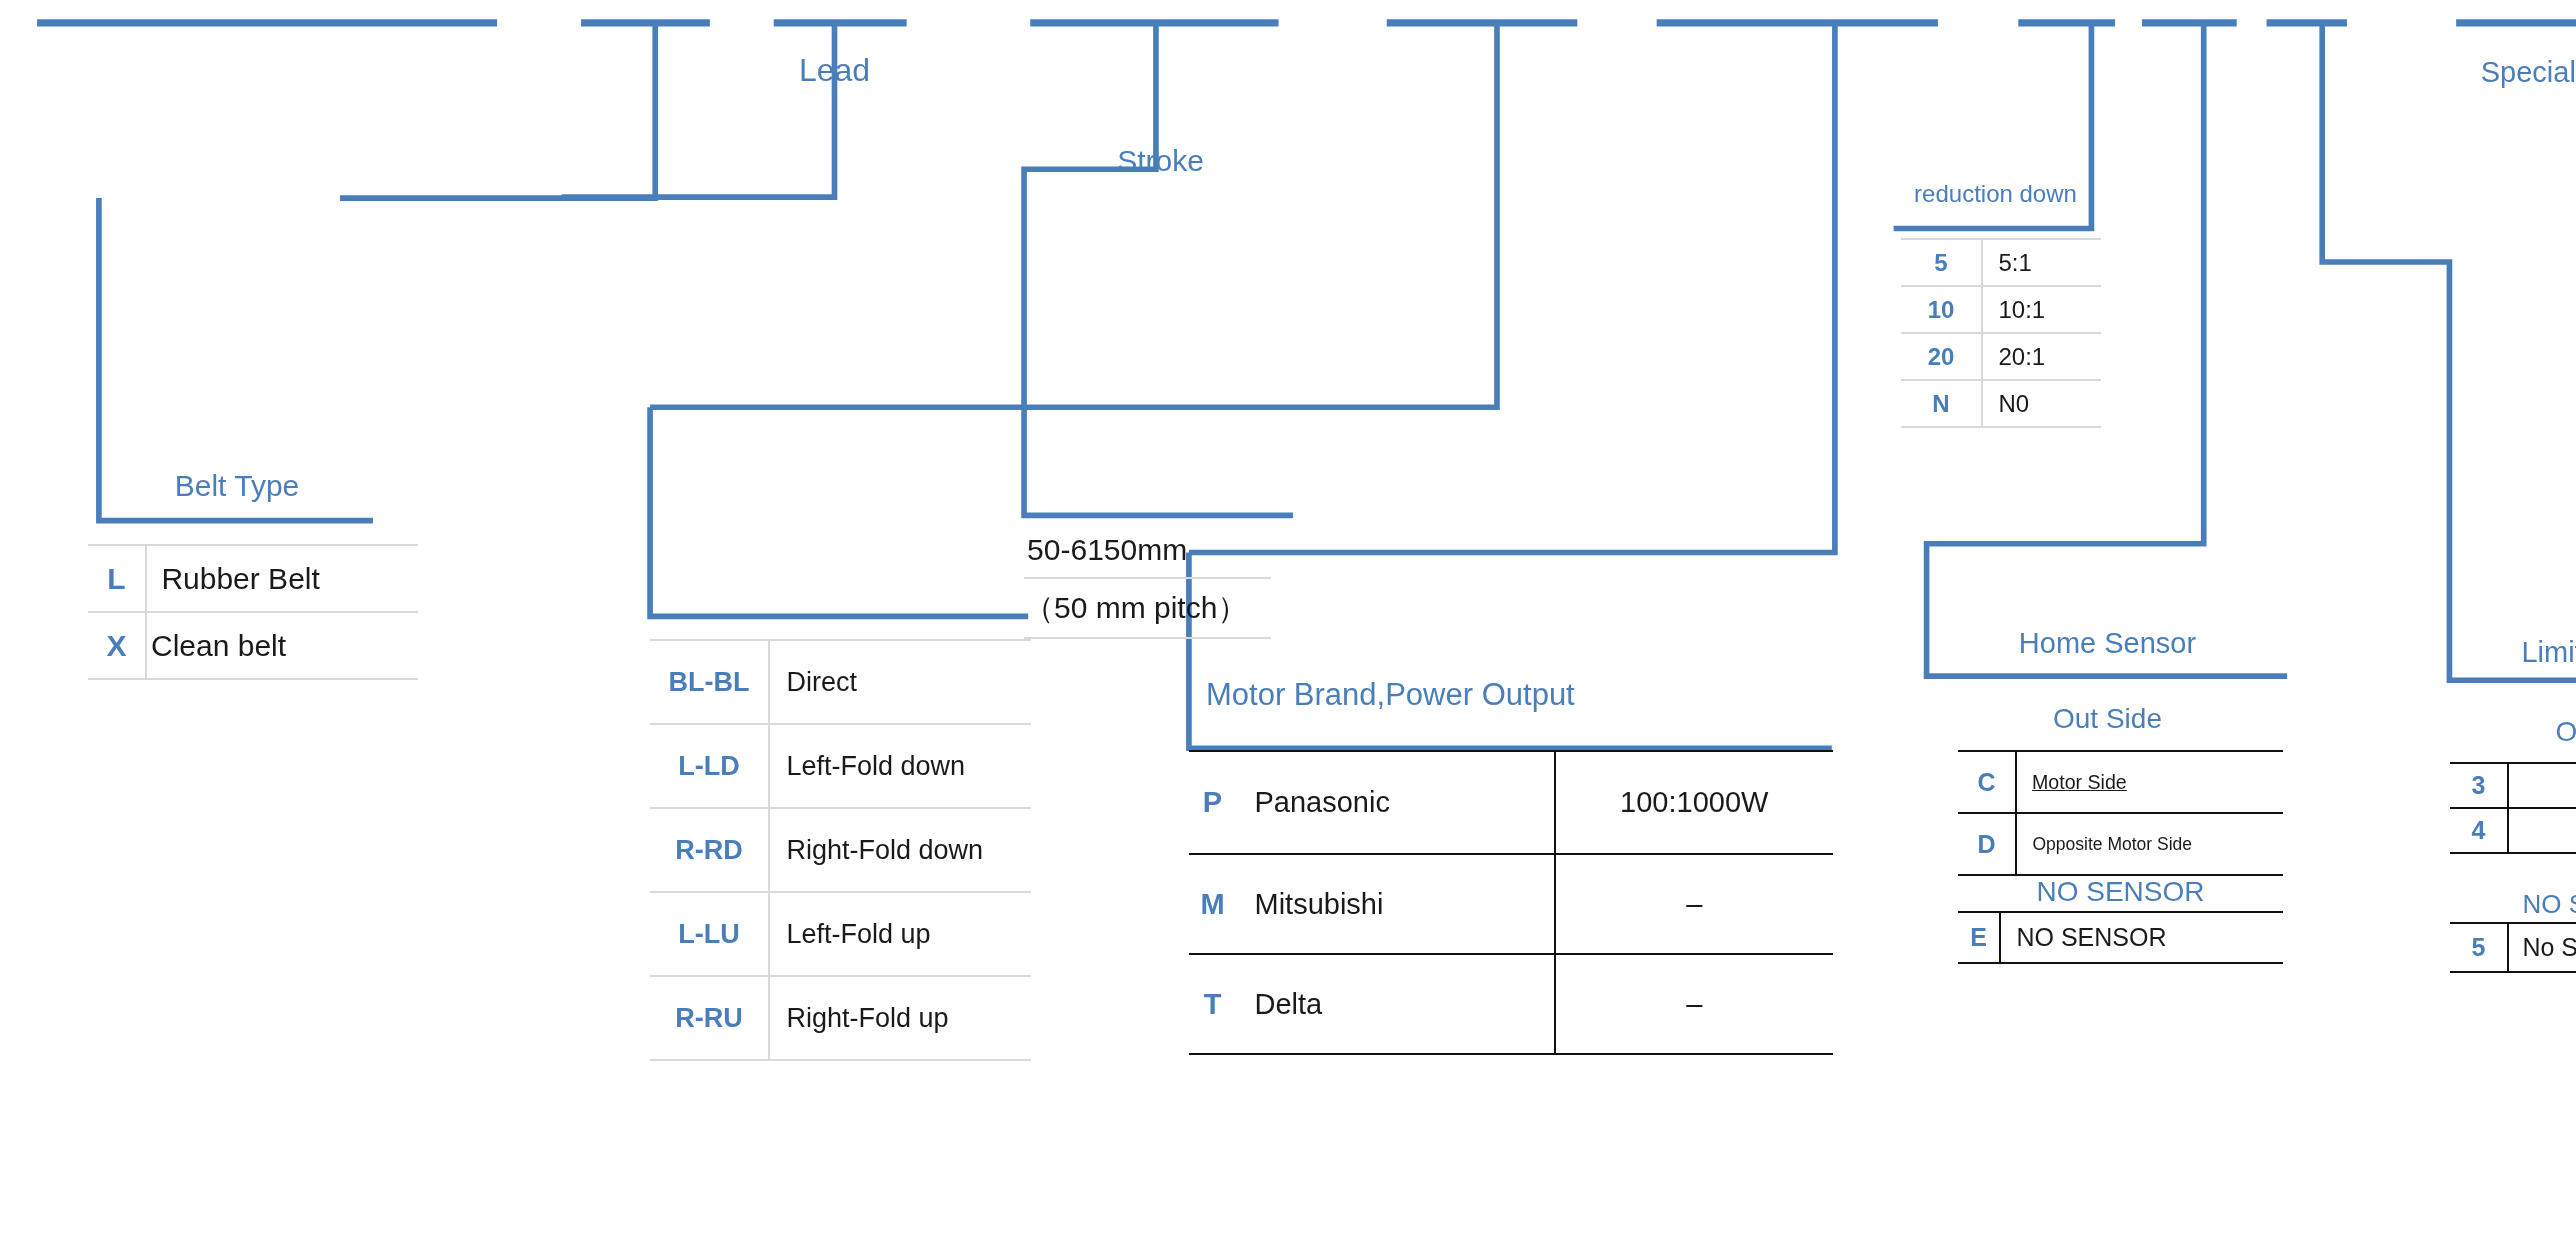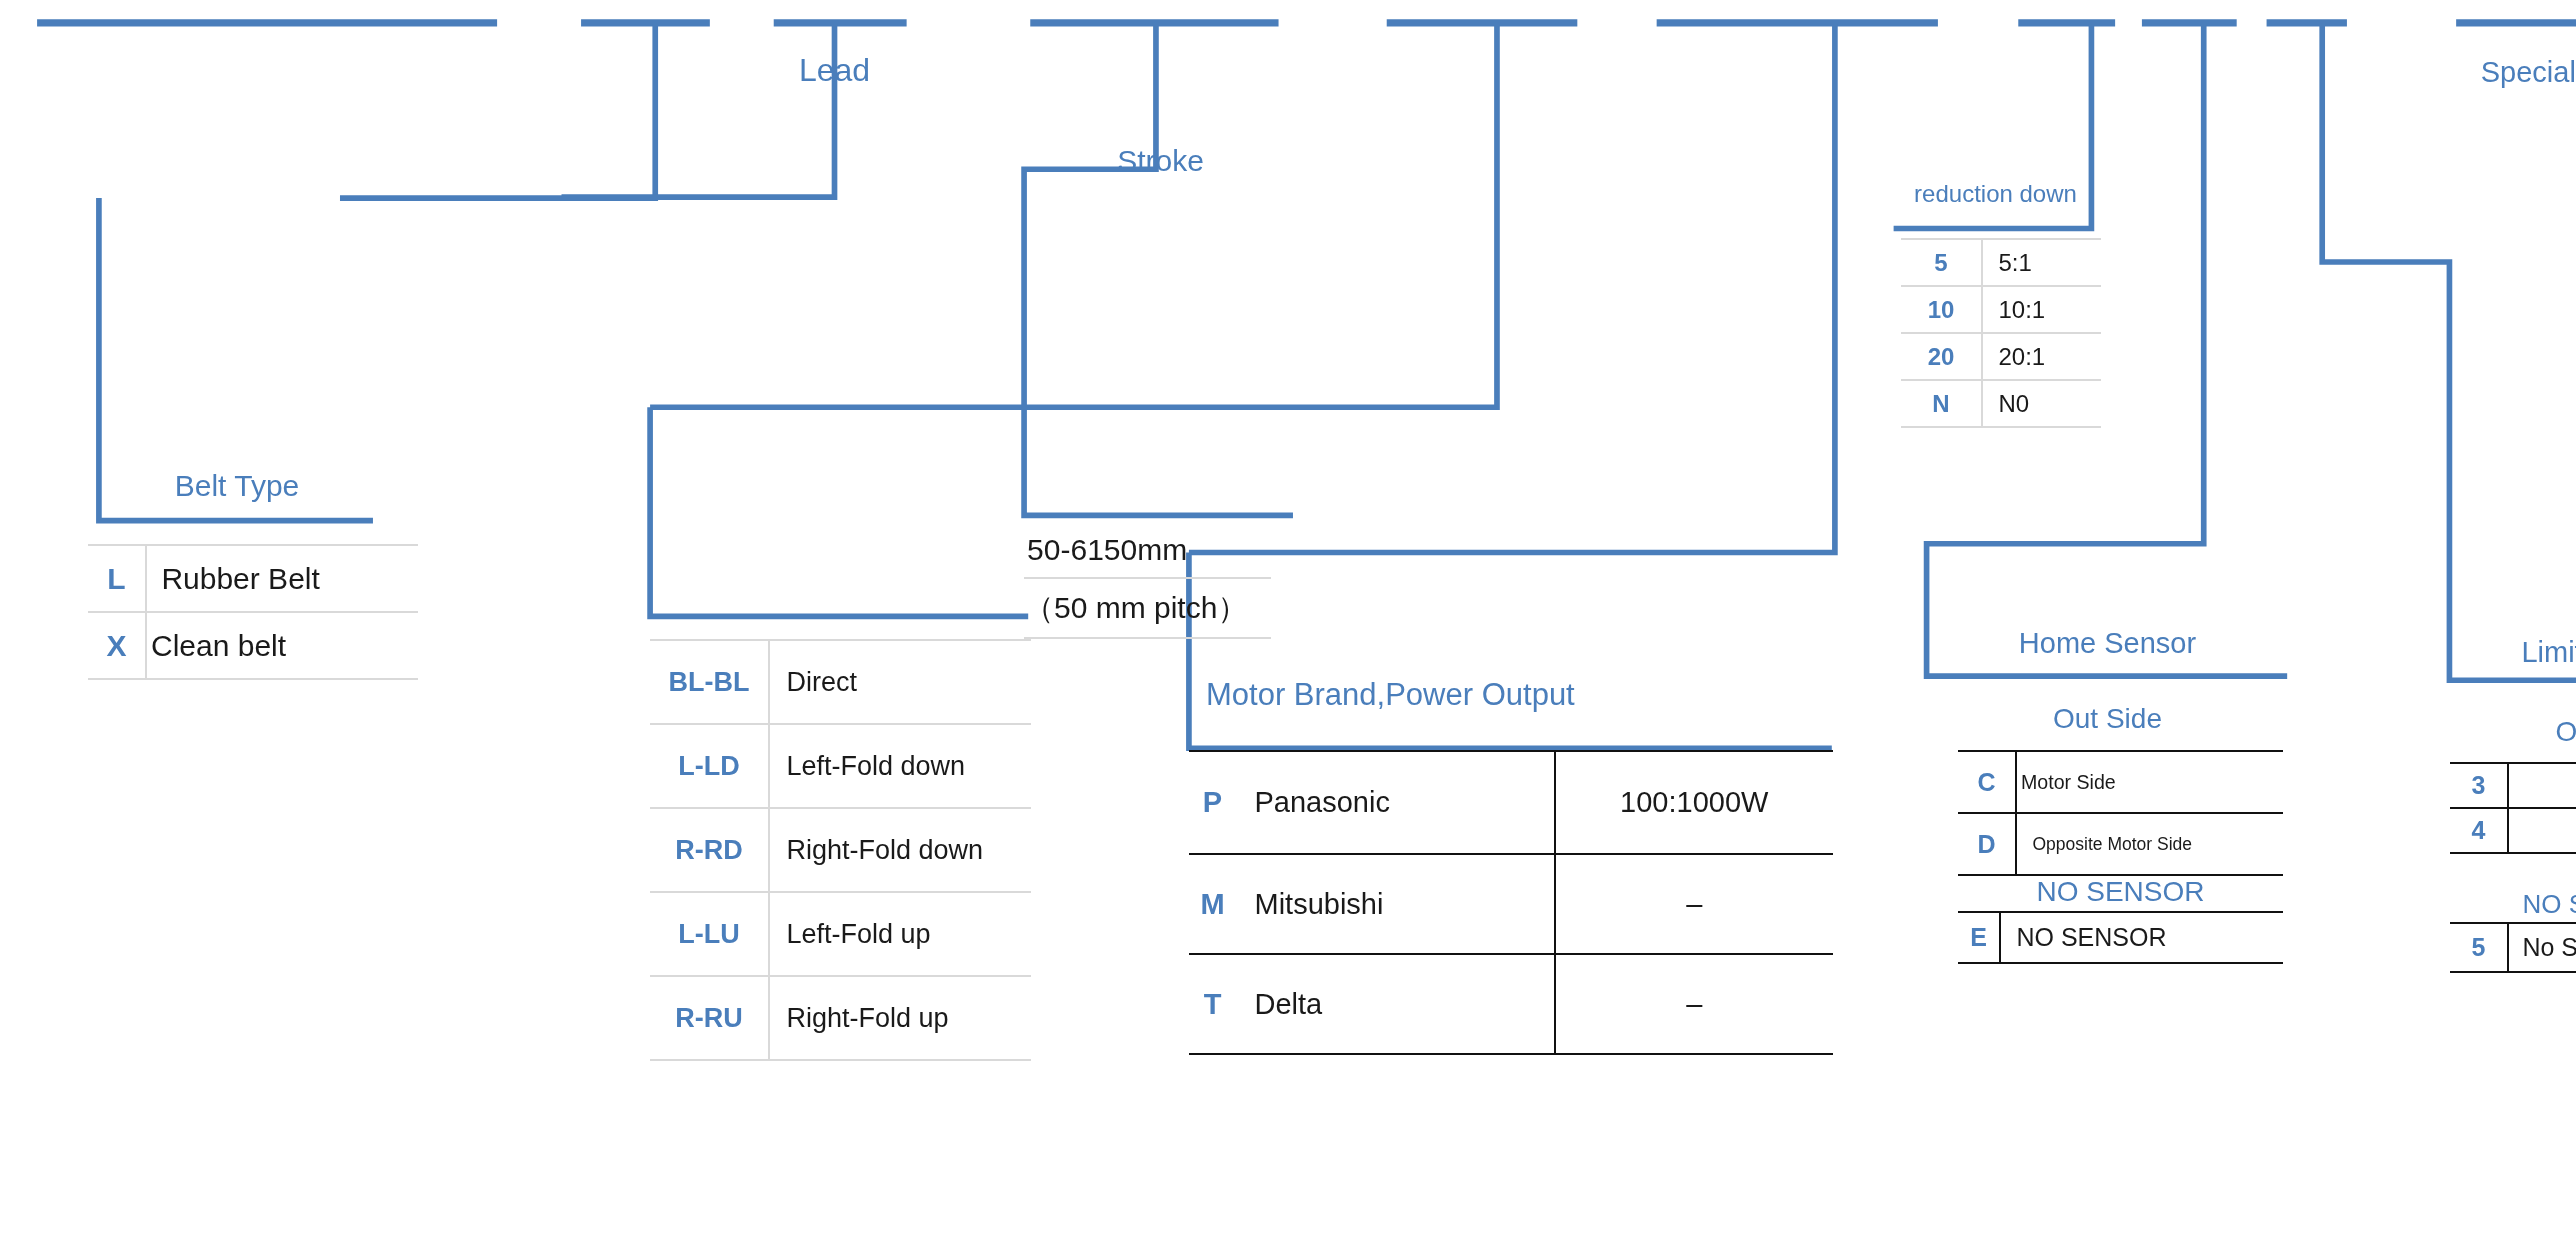--- a/index.html
+++ b/index.html
@@ -221,21 +221,21 @@
   </table>
 
   <div class="grp-label" style="left:1927px; top:627px; width:361px; text-align:center; font-size:29px;">Home Sensor</div>
 
   <div class="subhead" style="left:1927px; top:703px; width:361px; font-size:28px;">Out Side</div>
 
   <table class="opt-table rule-black" style="left:1958px; top:750px; width:325px; font-size:25px;">
     <tbody>
       <tr>
         <td class="code" style="width:57px; height:60px;">C</td>
-        <td class="desc" style="padding-left:4px; font-size:19.6px;">Motor Side</td>
+        <td class="desc" style="padding-left:15px; font-size:19.6px;text-decoration:underline;">Motor Side</td>
       </tr>
       <tr>
         <td class="code" style="height:60px;">D</td>
         <td class="desc" style="padding-left:15.5px; font-size:17.5px;">Opposite Motor Side</td>
       </tr>
     </tbody>
   </table>
 
   <div class="nosensor-band" style="left:1958px; top:876px; width:325px; font-size:28px;">NO SENSOR</div>
 

